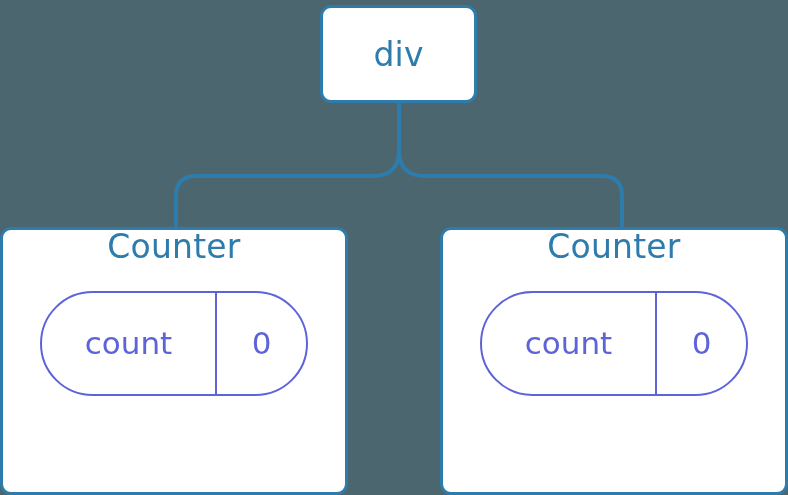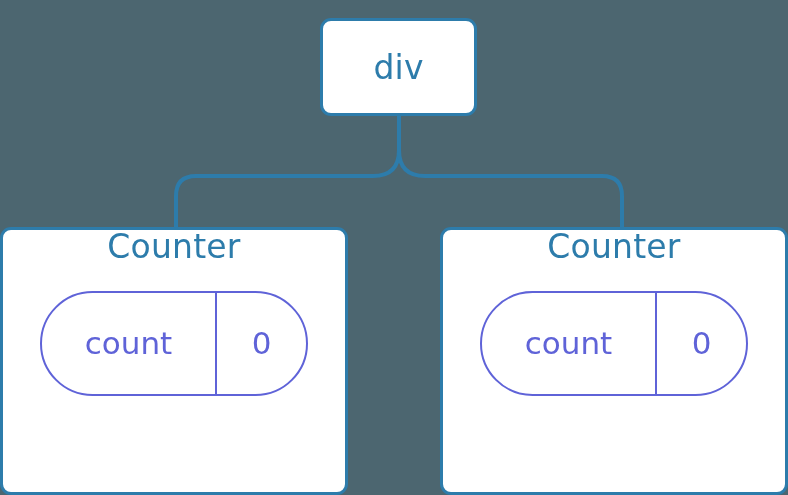--- a/index.html
+++ b/index.html
@@ -39,21 +39,21 @@
     border-radius: 11px;
     box-sizing: border-box;
     display: flex;
     flex-direction: column;
     align-items: center;
   }
 
   
   .node-root {
     left: 320px;
-    top: 18px;
+    top: 5px;
     width: 157px;
     height: 98px;
     justify-content: center;
   }
   .node-root .node-title {
     font-size: 33px;
     color: #2d7cab;
     line-height: 1;
     letter-spacing: 0.2px;
   }

